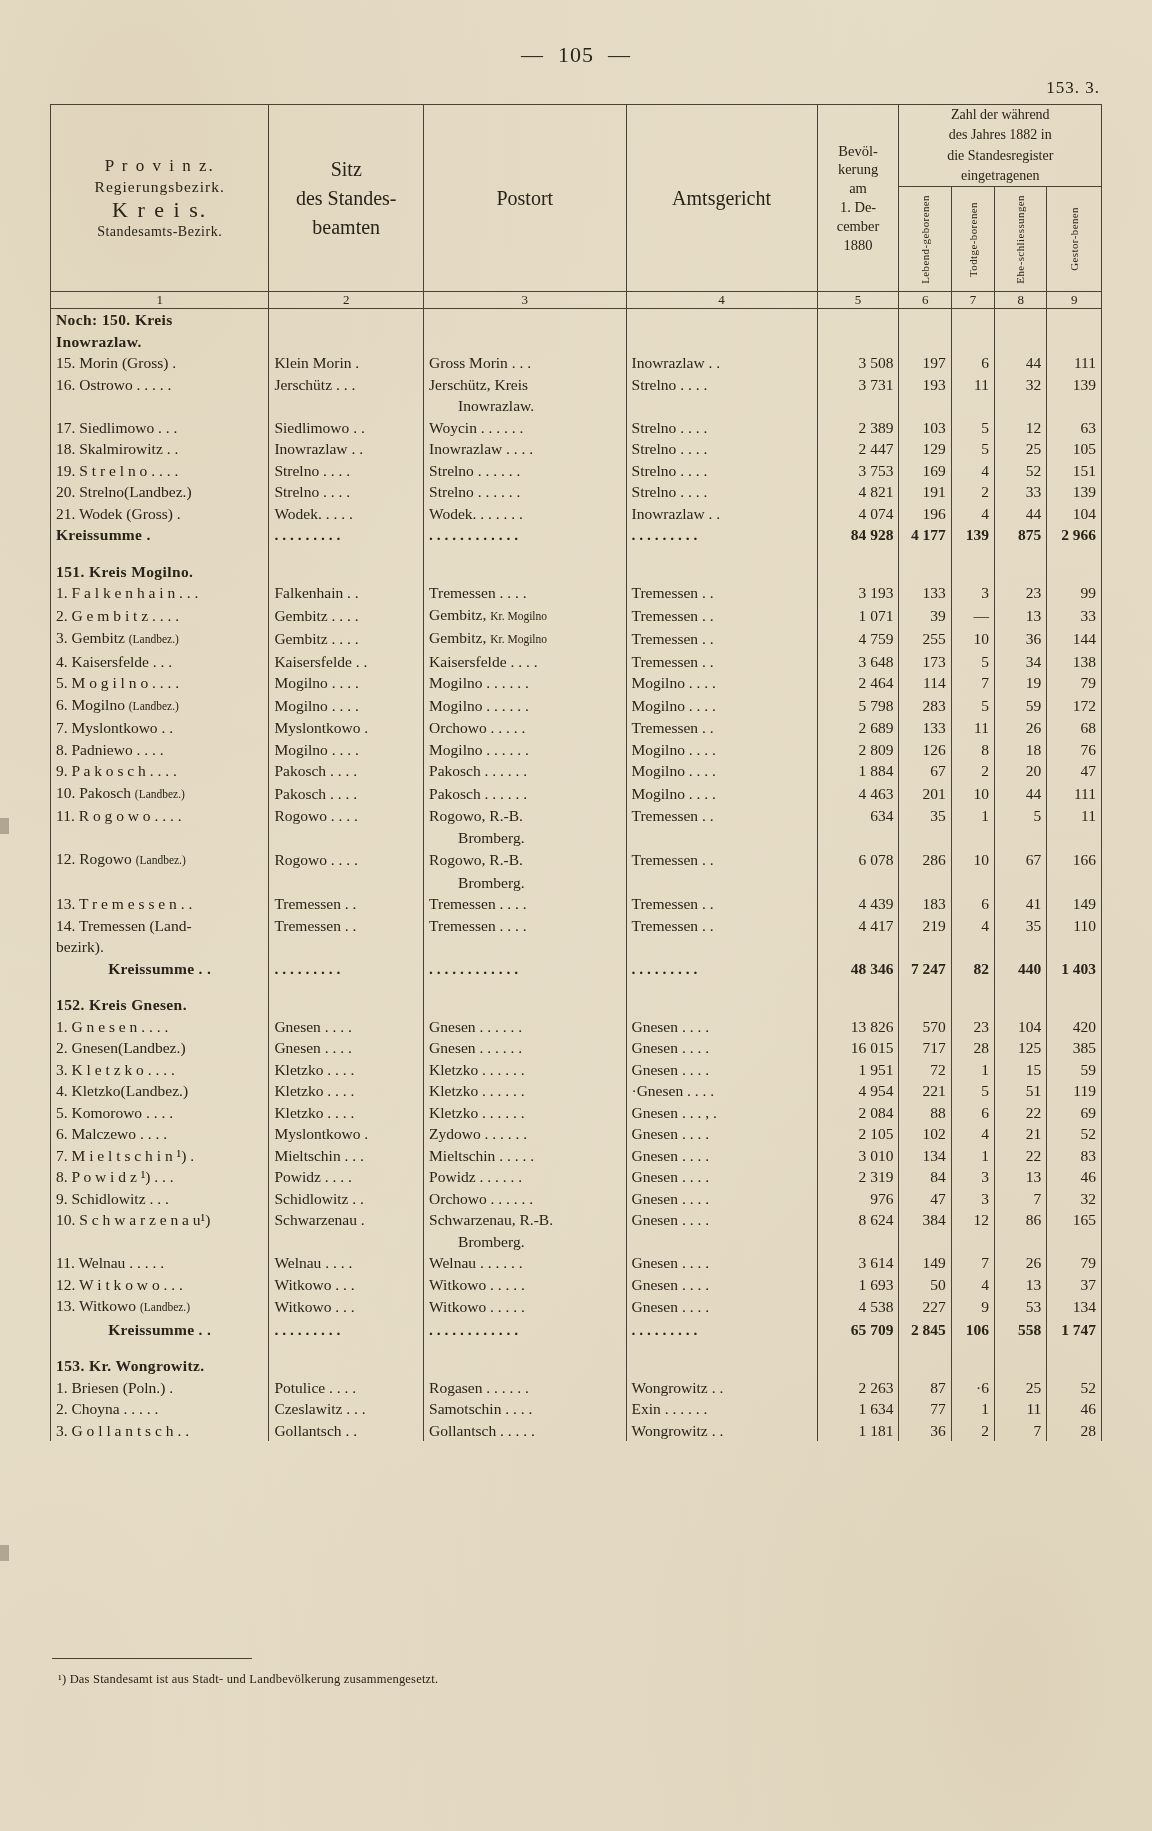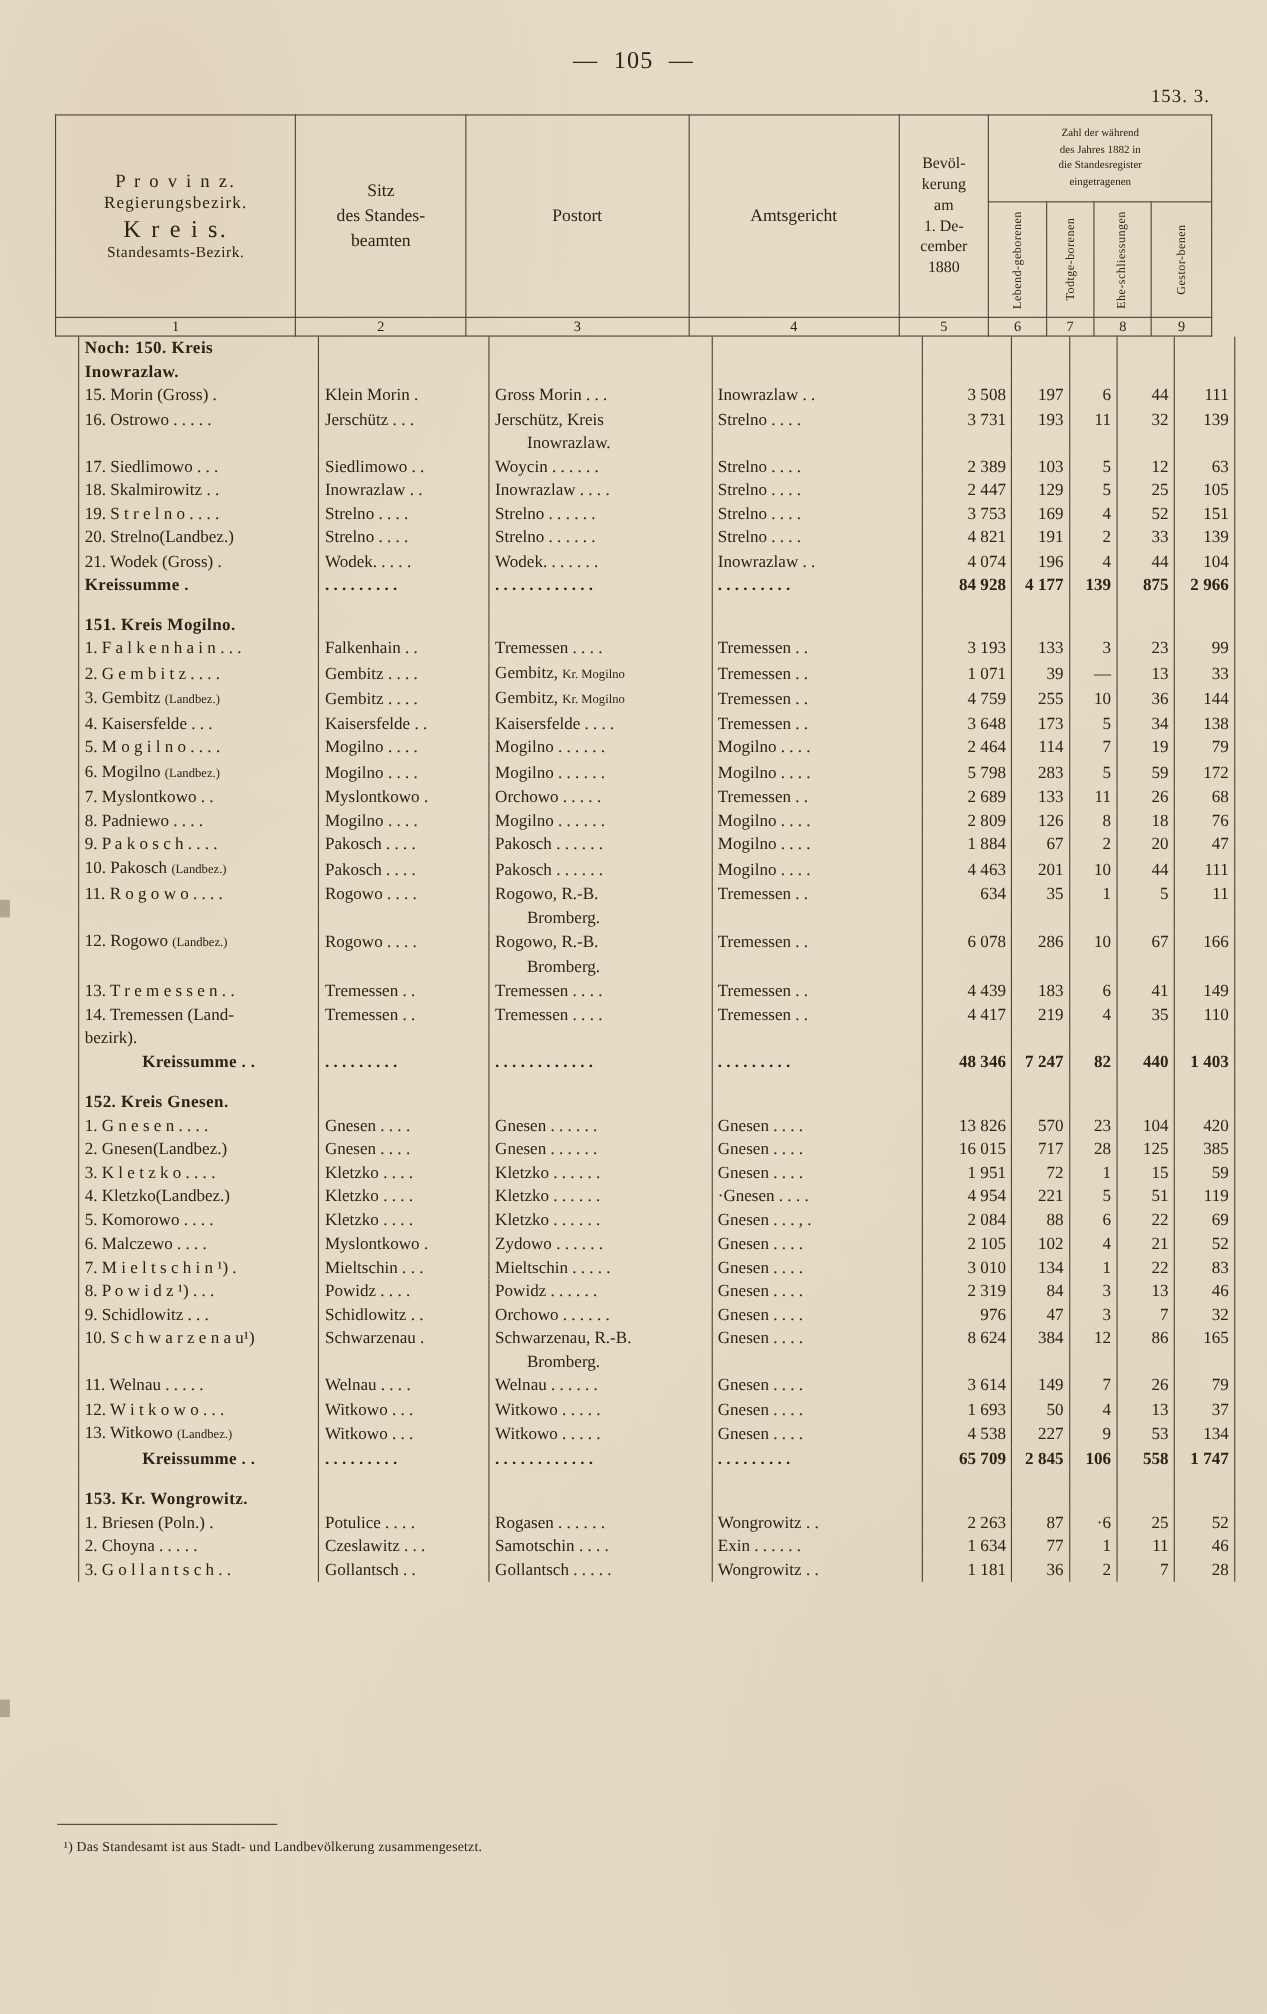--- a/index.html
+++ b/index.html
@@ -75,21 +75,21 @@
     text-align: center;
     font-weight: normal;
     line-height: 1.25;
     padding: 4px 3px;
   }
   .hcell .l1 { font-size: 17px; letter-spacing: 2px; }
   .hcell .l2 { font-size: 15.5px; letter-spacing: 1px; }
   .hcell .l3 { font-size: 22px; letter-spacing: 2px; }
   .hcell .l4 { font-size: 14px; letter-spacing: 0.5px; }
 
-  .hcenter { text-align: center; font-size: 16px; line-height: 1.45; }
+  .hcenter { text-align: center; font-size: 20px; line-height: 1.45; }
 
   .vert {
     writing-mode: vertical-rl;
     transform: rotate(180deg);
     white-space: nowrap;
     font-size: 11px;
     line-height: 1.15;
     letter-spacing: 0.4px;
     margin: 0 auto;
     text-align: center;
@@ -101,21 +101,20 @@
     text-align: center;
     font-size: 13px;
     padding: 3px 0 4px 0;
     font-family: "Liberation Serif", serif;
   }
   table.body {
     border-collapse: collapse;
     width: 1052px;
     table-layout: fixed;
     font-size: 15.5px;
-    margin-left: 21px;
   }
   table.body td {
     border-left: 1px solid #4a4235;
     border-right: 1px solid #4a4235;
     padding: 0 5px;
     height: 21.5px;
     line-height: 21.5px;
     white-space: nowrap;
     overflow: hidden;
   }
@@ -198,21 +197,21 @@
         <td rowspan="2" class="hcenter">Postort</td>
         <td rowspan="2" class="hcenter">Amtsgericht</td>
         <td rowspan="2" class="hcenter" style="font-size:14.5px;line-height:1.3">
           <div>Bevöl-</div>
           <div>kerung</div>
           <div>am</div>
           <div>1. De-</div>
           <div>cember</div>
           <div>1880</div>
         </td>
-        <td colspan="4" class="hcenter" style="font-size:10px;line-height:1.45;height:78px">
+        <td colspan="4" class="hcenter" style="font-size:14px;line-height:1.45;height:78px">
           <div>Zahl der während</div>
           <div>des Jahres 1882 in</div>
           <div>die Standesregister</div>
           <div>eingetragenen</div>
         </td>
       </tr>
       <tr>
         <td class="vcell">
               <div class="stack">
                 <span class="vert">Lebend-geborenen</span>

